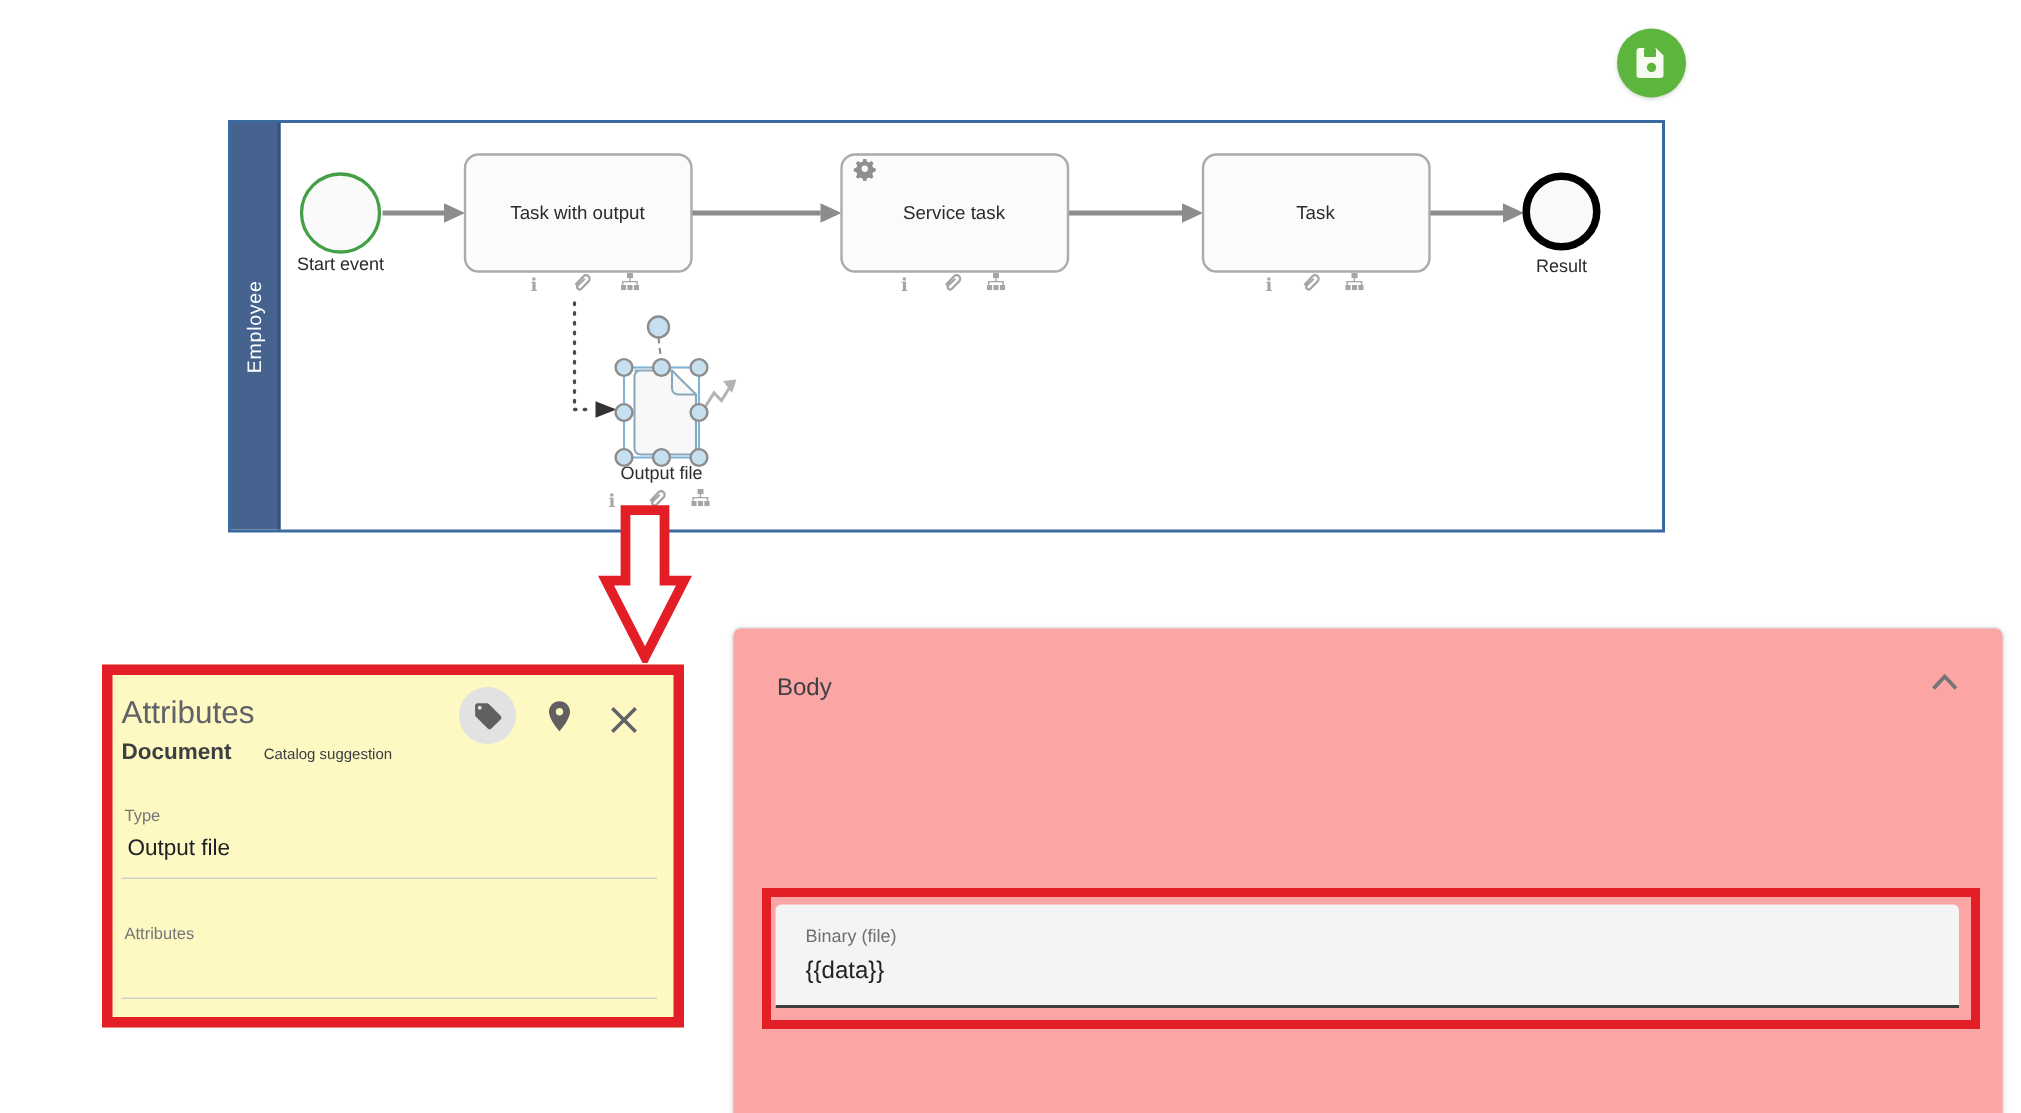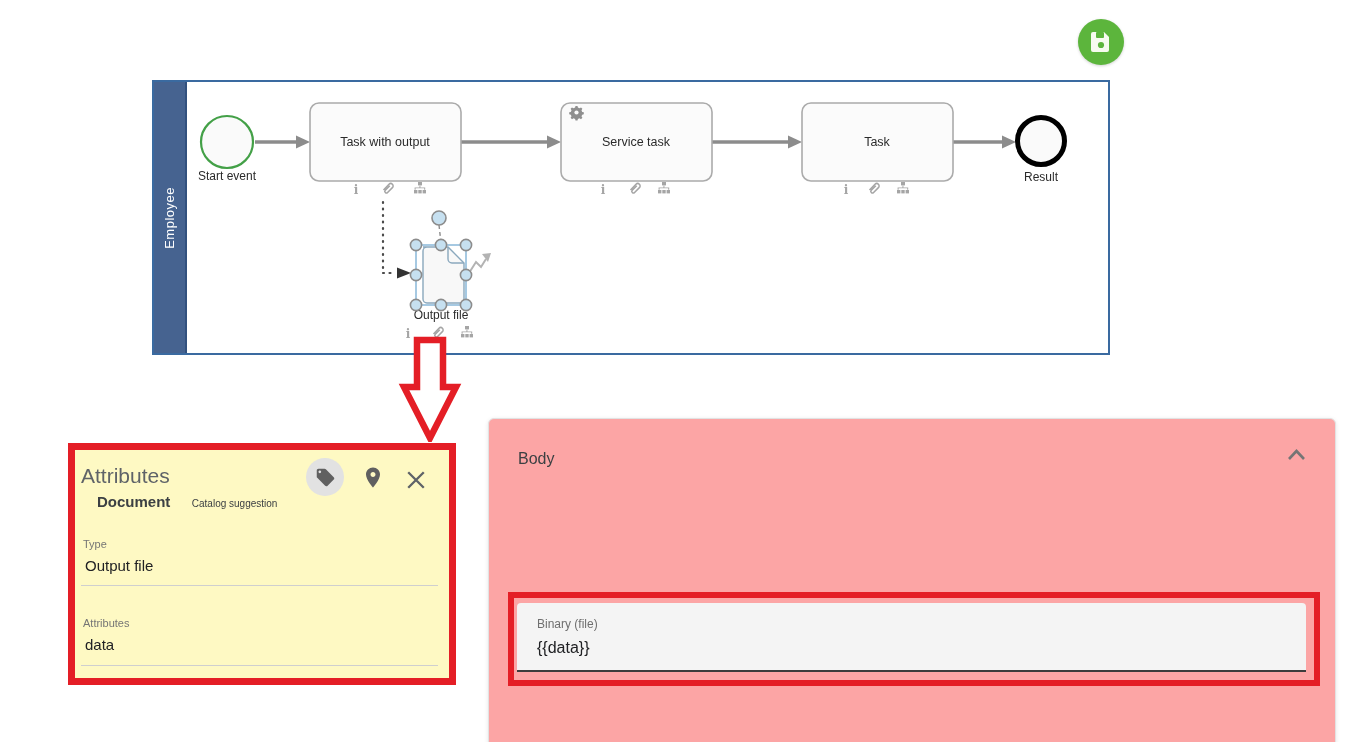--- a/index.html
+++ b/index.html
@@ -22,21 +22,21 @@
   .diagram-svg { position:absolute; left:33px; top:0; }
 
   
   .red-arrow { position:absolute; left:398px; top:336px; z-index:6; }
 
   
   .attr-panel { position:absolute; left:68px; top:443px; width:388px; height:242px;
                 border:7px solid #e41e26; background:#fef9c3; z-index:5; }
   .attr-title { position:absolute; left:6px; top:14px; font-size:21px; color:#5f6368; }
   .attr-subrow { position:absolute; left:6px; top:43px; white-space:nowrap; }
-  .attr-type { font-size:15px; font-weight:bold; color:#3c4043;margin-left:16px; }
+  .attr-type { font-size:15px; font-weight:bold; color:#3c4043; }
   .attr-hint { font-size:10px; color:#3c4043; margin-left:17px; }
   .icon-btn { position:absolute; background:none; border:none; padding:0; cursor:pointer;
               display:flex; align-items:center; justify-content:center; }
   .tag-btn { left:231px; top:8px; width:38px; height:38px; border-radius:50%; background:#e2e2e2; }
   .pin-btn { left:285px; top:13px; width:26px; height:28px; }
   .close-btn { left:330px; top:19px; width:22px; height:22px; }
   .field-label { position:absolute; font-size:11px; color:#757575; }
   .field-input { position:absolute; border:none; outline:none; background:transparent;
                  font-size:15px; color:#202124; font-family:"Liberation Sans",sans-serif; }
   .field-line { position:absolute; height:1px; background:#cfcfcf; }
@@ -240,21 +240,20 @@
     <div class="attr-subrow">
       <span class="attr-type">Document</span>
       <span class="attr-hint">Catalog suggestion</span>
     </div>
 
     <div class="field-label" style="left:8px; top:88px;">Type</div>
     <input class="field-input" style="left: 10px; top: 107px; width: 340px;" readonly="" value="Output file">
     <div class="field-line" style="left:6px; top:135px; width:357px;"></div>
 
     <div class="field-label" style="left:8px; top:167px;">Attributes</div>
-    <input class="field-input" style="left: 10px; top: 186px; width: 340px;" readonly="" value="data">
     <div class="field-line" style="left:6px; top:215px; width:357px;"></div>
   </div>
 
   <div class="body-card">
     <div class="body-title">Body</div>
     <button class="collapse-btn">
       <svg width="19" height="13" viewBox="0 0 19 13">
         <path d="M2,11 L9.5,3 L17,11" stroke="#757575" stroke-width="2.6" fill="none"></path>
       </svg>
     </button>

